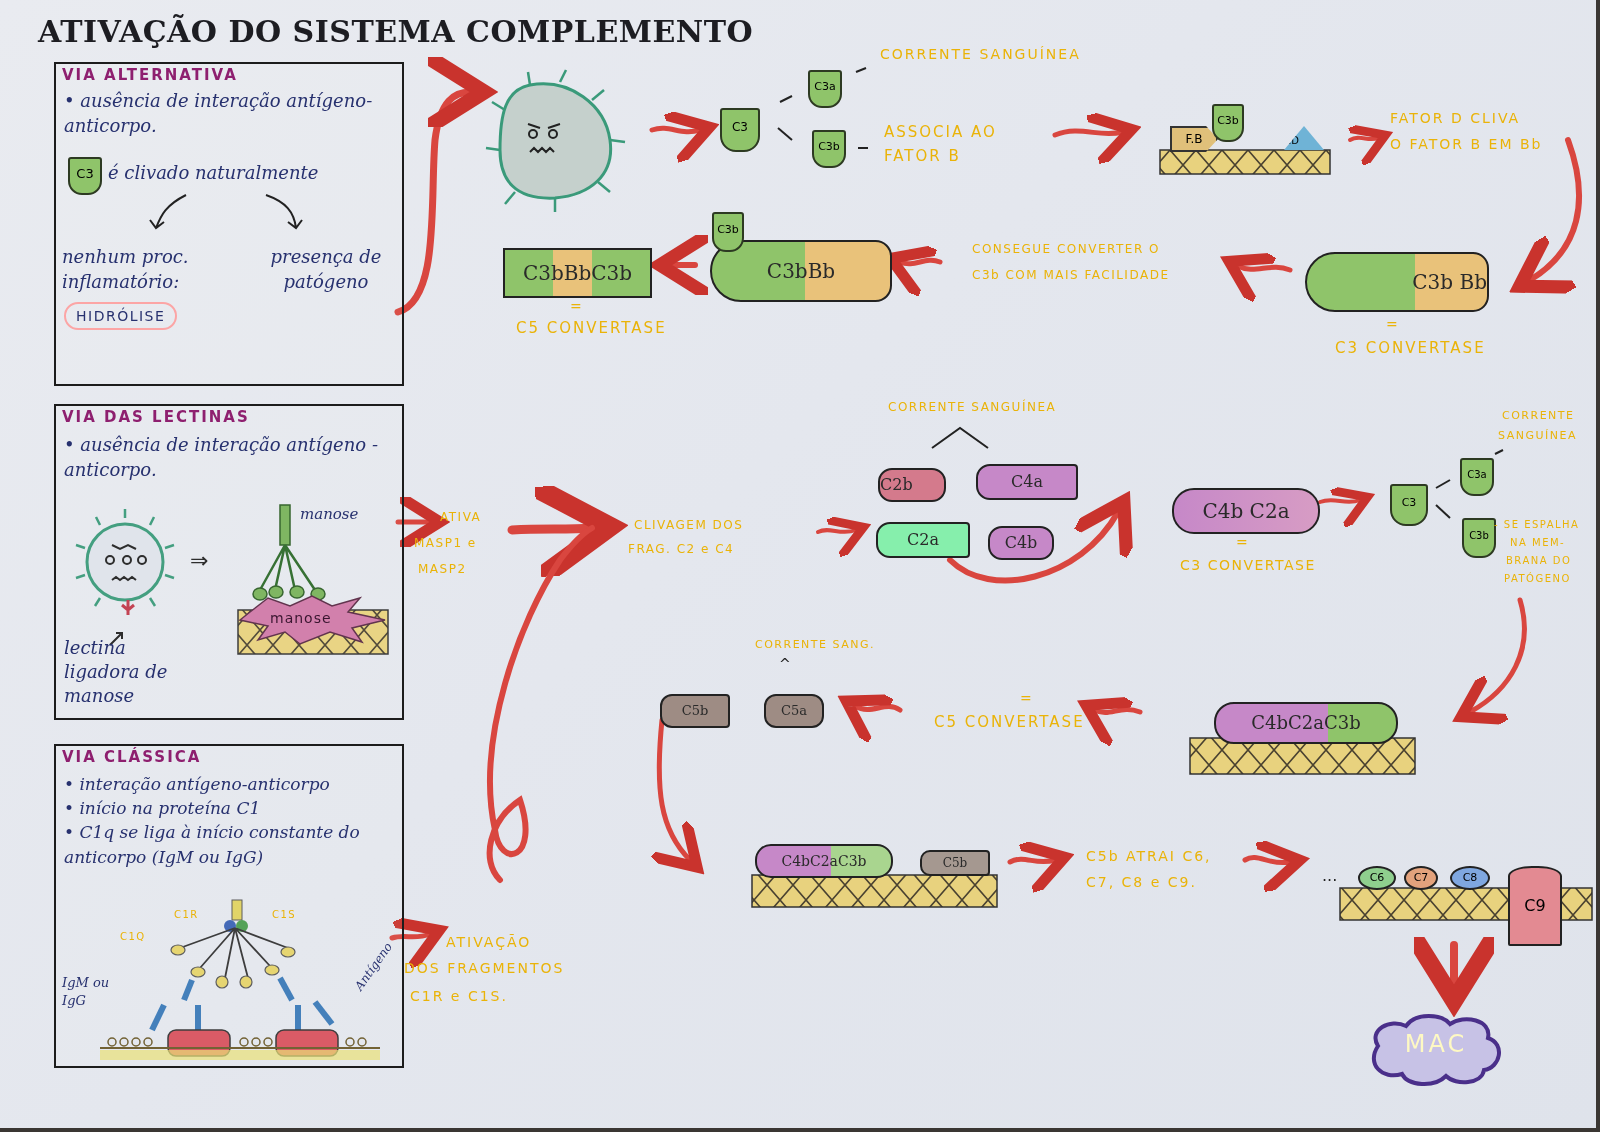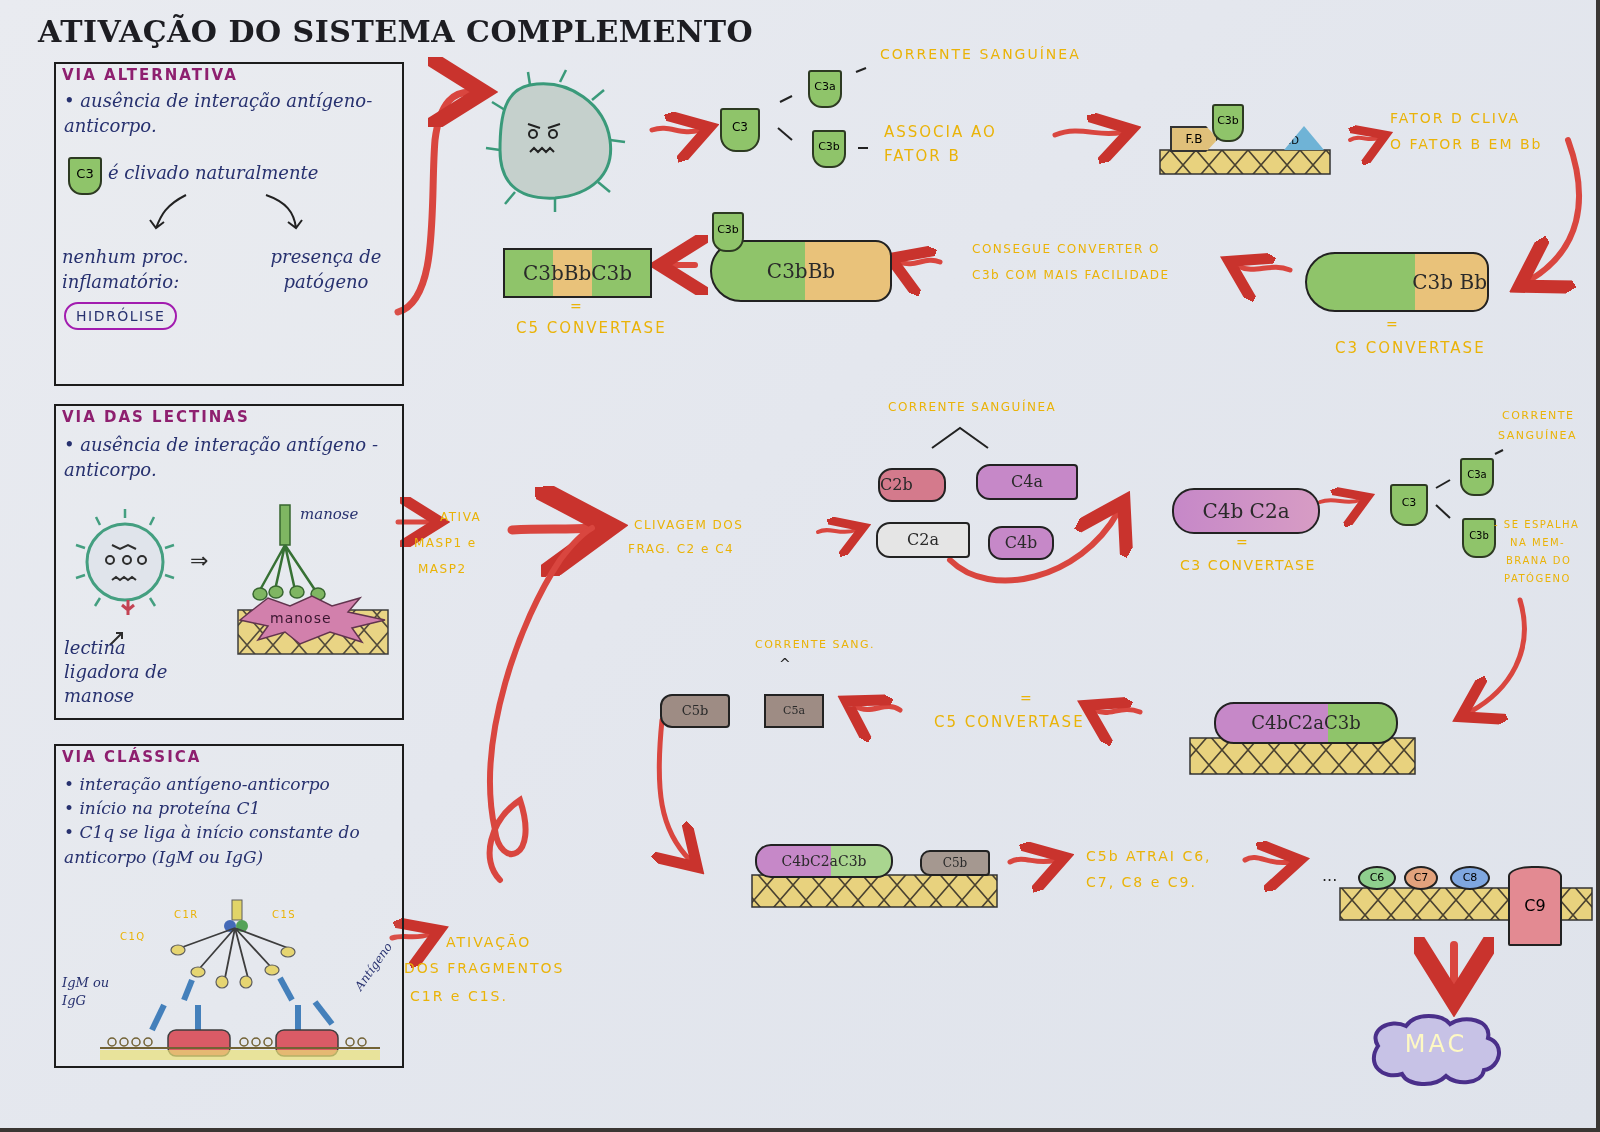--- a/index.html
+++ b/index.html
@@ -186,21 +186,21 @@
 <div class="abs box" style="left:54px;top:62px;width:346px;height:320px;">
   <div class="box-title">VIA ALTERNATIVA</div>
   <div class="abs hand" style="left:8px;top:24px;width:330px;">• ausência de interação antígeno-anticorpo.</div>
   <div class="abs" style="left:12px;top:93px;width:30px;height:34px;background:#8fc46a;border:2px solid #2d3a22;border-radius:3px 3px 14px 14px;text-align:center;line-height:30px;font-size:13px;">C3</div>
   <div class="abs hand" style="left:52px;top:96px;width:290px;">é clivado naturalmente</div>
   <svg class="abs" style="left:80px;top:126px" width="200" height="50">
     <path d="M50 5 C30 15 25 25 20 38 M14 30 L20 38 L28 32" fill="none" stroke="#222" stroke-width="2"></path>
     <path d="M130 5 C150 12 158 22 160 38 M152 32 L160 38 L166 30" fill="none" stroke="#222" stroke-width="2"></path>
   </svg>
   <div class="abs hand" style="left:6px;top:180px;width:160px;">nenhum proc. inflamatório:</div>
-  <div class="abs" style="left:8px;top:238px;padding:4px 10px;border:2px solid #a21caf;border-radius:16px;color:#27316f;font-size:14px;letter-spacing:1.5px;">HIDRÓLISE</div>
+  <div class="abs" style="left:8px;top:238px;padding:4px 10px;border:2px solid #fca5a5;border-radius:16px;color:#27316f;font-size:14px;letter-spacing:1.5px;">HIDRÓLISE</div>
   <div class="abs hand" style="left:210px;top:180px;width:120px;text-align:center;">presença de patógeno</div>
 </div>
 
 <div class="abs" style="left:720px;top:108px;width:36px;height:40px;background:#8fc46a;border:2px solid #2d3a22;border-radius:3px 3px 16px 16px;text-align:center;line-height:34px;font-size:12px;">C3</div>
 <div class="abs" style="left:808px;top:70px;width:30px;height:34px;background:#8fc46a;border:2px solid #2d3a22;border-radius:3px 3px 14px 14px;text-align:center;line-height:30px;font-size:11px;">C3a</div>
 <div class="abs" style="left:812px;top:130px;width:30px;height:34px;background:#8fc46a;border:2px solid #2d3a22;border-radius:3px 3px 14px 14px;text-align:center;line-height:30px;font-size:11px;">C3b</div>
 <div class="abs caps" style="left:880px;top:42px;">CORRENTE SANGUÍNEA</div>
 <div class="abs caps" style="left:884px;top:120px;font-size:15px;">ASSOCIA AO</div>
 <div class="abs caps" style="left:884px;top:144px;font-size:15px;">FATOR B</div>
 
@@ -236,21 +236,21 @@
 <div class="abs caps small" style="left:440px;top:508px;">ATIVA</div>
 <div class="abs caps small" style="left:414px;top:534px;">MASP1 e</div>
 <div class="abs caps small" style="left:418px;top:560px;">MASP2</div>
 
 <div class="abs caps small" style="left:634px;top:516px;">CLIVAGEM DOS</div>
 <div class="abs caps small" style="left:628px;top:540px;">FRAG. C2 e C4</div>
 <div class="abs caps small" style="left:888px;top:398px;">CORRENTE SANGUÍNEA</div>
 
 <div class="abs mol-text" style="left:878px;top:468px;width:64px;height:30px;background:#d47a8c;border:2px solid #222;border-radius:14px;text-align:left;line-height:30px;font-size:16px;">C2b</div>
 <div class="abs mol-text" style="left:976px;top:464px;width:98px;height:32px;background:#c688c8;border:2px solid #222;border-radius:14px 4px 4px 14px;text-align:center;line-height:32px;font-size:16px;">C4a</div>
-<div class="abs mol-text" style="left:876px;top:522px;width:90px;height:32px;background:#e5e5e5;border:2px solid #222;border-radius:14px 4px 4px 14px;text-align:center;line-height:32px;font-size:16px;">C2a</div>
+<div class="abs mol-text" style="left:876px;top:522px;width:90px;height:32px;background:#86efac;border:2px solid #222;border-radius:14px 4px 4px 14px;text-align:center;line-height:32px;font-size:16px;">C2a</div>
 <div class="abs mol-text" style="left:988px;top:526px;width:62px;height:30px;background:#c688c8;border:2px solid #222;border-radius:14px;text-align:center;line-height:30px;font-size:16px;">C4b</div>
 
 <div class="abs mol-text" style="left:1172px;top:488px;width:144px;height:42px;background:linear-gradient(90deg,#c688c8,#d79cc4);border:2px solid #222;border-radius:22px;text-align:center;line-height:42px;">C4b C2a</div>
 <div class="abs caps" style="left:1236px;top:530px;">=</div>
 <div class="abs caps small" style="left:1180px;top:556px;font-size:14px;">C3 CONVERTASE</div>
 
 <div class="abs" style="left:1390px;top:484px;width:34px;height:38px;background:#8fc46a;border:2px solid #2d3a22;border-radius:3px 3px 16px 16px;text-align:center;line-height:34px;font-size:11px;">C3</div>
 <div class="abs" style="left:1460px;top:458px;width:30px;height:34px;background:#8fc46a;border:2px solid #2d3a22;border-radius:3px 3px 14px 14px;text-align:center;line-height:30px;font-size:10px;">C3a</div>
 <div class="abs" style="left:1462px;top:518px;width:30px;height:36px;background:#8fc46a;border:2px solid #2d3a22;border-radius:3px 3px 14px 14px;text-align:center;line-height:32px;font-size:10px;">C3b</div>
 
@@ -259,21 +259,21 @@
 <div class="abs caps small" style="left:1494px;top:516px;font-size:10px;line-height:18px;">- SE ESPALHA</div>
 <div class="abs caps small" style="left:1510px;top:534px;font-size:10px;line-height:18px;">NA MEM-</div>
 <div class="abs caps small" style="left:1506px;top:552px;font-size:10px;line-height:18px;">BRANA DO</div>
 <div class="abs caps small" style="left:1504px;top:570px;font-size:10px;line-height:18px;">PATÓGENO</div>
 
 <div class="abs mol-text" style="left:1214px;top:702px;width:180px;height:38px;background:linear-gradient(90deg,#c688c8 0 62%,#8fc46a 62%);border:2px solid #222;border-radius:20px;text-align:center;line-height:38px;font-size:18px;">C4bC2aC3b</div>
 <div class="abs caps" style="left:1020px;top:686px;">=</div>
 <div class="abs caps" style="left:934px;top:710px;font-size:15px;">C5 CONVERTASE</div>
 <div class="abs caps small" style="left:755px;top:636px;font-size:11px;">CORRENTE SANG.</div>
 <div class="abs" style="left:779px;top:656px;font-size:14px;color:#222;">^</div>
-<div class="abs mol-text" style="left:764px;top:694px;width:56px;height:30px;background:#9e8c84;border:2px solid #222;border-radius:0;text-align:center;line-height:30px;font-size:11px;">C5a</div>
+<div class="abs mol-text" style="left:764px;top:694px;width:56px;height:30px;background:#9e8c84;border:2px solid #222;border-radius:12px;text-align:center;line-height:30px;font-size:13px;">C5a</div>
 <div class="abs mol-text" style="left:660px;top:694px;width:66px;height:30px;background:#9e8c84;border:2px solid #222;border-radius:12px 4px 4px 12px;text-align:center;line-height:30px;font-size:13px;">C5b</div>
 
 <div class="abs mol-text" style="left:755px;top:844px;width:134px;height:30px;background:linear-gradient(90deg,#c688c8 0 55%,#a9d58f 55%);border:2px solid #222;border-radius:16px;text-align:center;line-height:30px;font-size:14px;">C4bC2aC3b</div>
 <div class="abs mol-text" style="left:920px;top:850px;width:66px;height:22px;background:#a59890;border:2px solid #222;border-radius:10px 4px 4px 10px;text-align:center;line-height:22px;font-size:12px;">C5b</div>
 <div class="abs caps" style="left:1086px;top:844px;">C5b ATRAI C6,</div>
 <div class="abs caps" style="left:1086px;top:870px;">C7, C8 e C9.</div>
 
 <div class="abs" style="left:1322px;top:866px;font-size:16px;color:#222;">...</div>
 <div class="abs" style="left:1358px;top:866px;width:34px;height:20px;background:#8fcf8e;border:2px solid #222;border-radius:50%;text-align:center;line-height:20px;font-size:11px;">C6</div>
 <div class="abs" style="left:1404px;top:866px;width:30px;height:20px;background:#e3a27c;border:2px solid #222;border-radius:50%;text-align:center;line-height:20px;font-size:11px;">C7</div>

